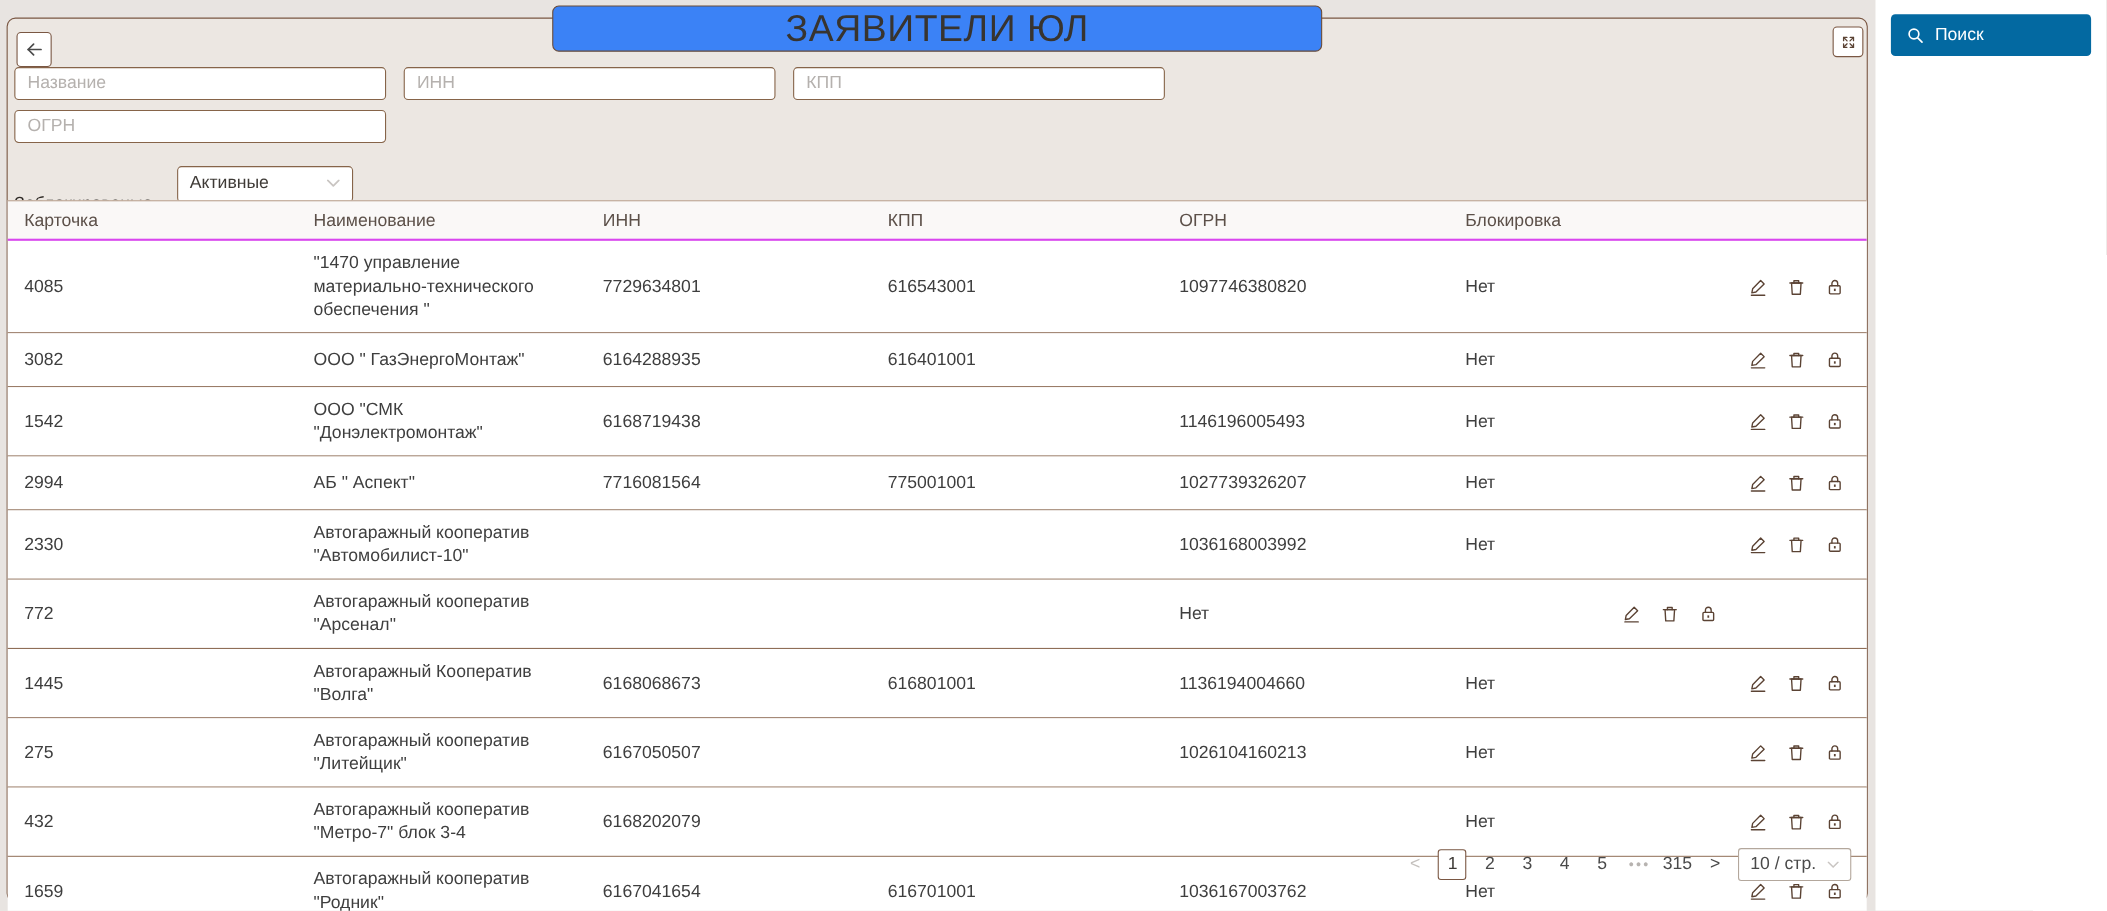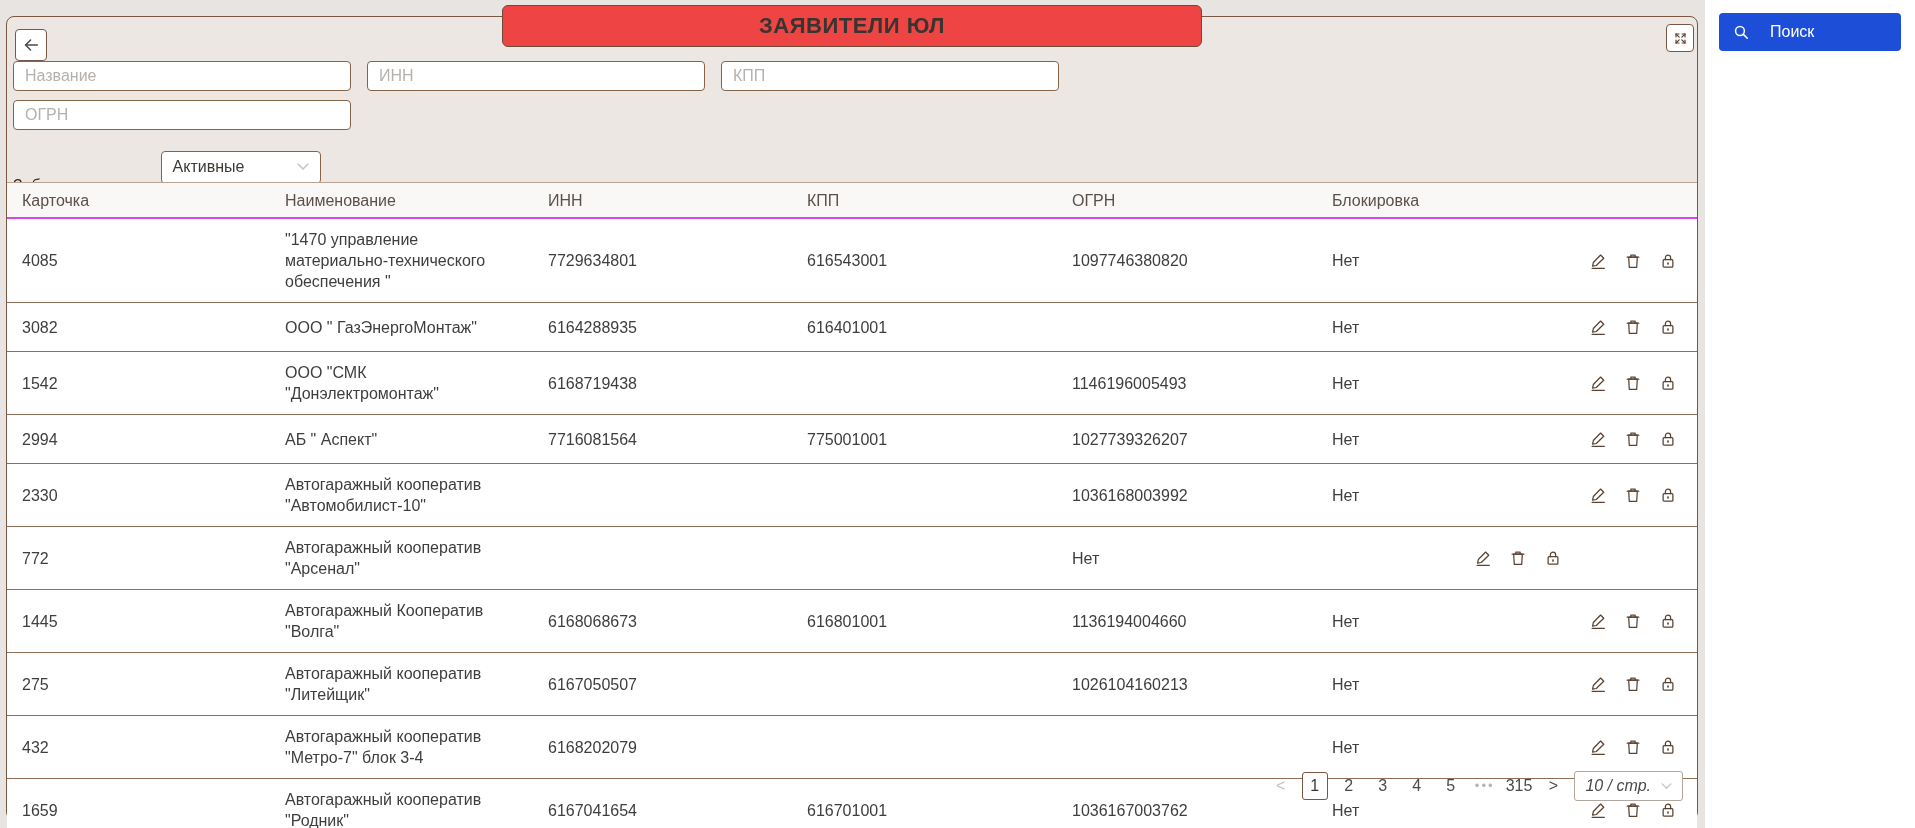--- a/index.html
+++ b/index.html
@@ -9,24 +9,24 @@
     font-family:"Liberation Sans",sans-serif;
   }
   
   .panel{
     position:absolute;left:6px;top:16px;width:1692px;height:804px;
     box-sizing:border-box;background:#ece7e2;
     border:1px solid #7a5743;border-radius:8px;
   }
   .title-box{
     position:absolute;left:50%;transform:translateX(-50%);top:-12px;
-    width:698px;height:40px;background:#ef4444;
+    width:698px;height:40px;background:#3b82f6;
     border:1px solid #6b4c39;border-radius:6px;z-index:3;
     display:flex;align-items:center;justify-content:center;
-    font-size:22px;font-weight:bold;color:#38342f;letter-spacing:.5px;
+    font-size:34px;font-weight:normal;color:#38342f;letter-spacing:.5px;
   }
   .btn-back{
     position:absolute;left:8px;top:12px;width:32px;height:32px;
     background:#fff;border:1px solid #7a5743;border-radius:4px;
     display:flex;align-items:center;justify-content:center;padding:0;cursor:pointer;
   }
   .btn-expand{
     position:absolute;right:3px;top:7px;width:28px;height:28px;
     background:#fff;border:1px solid #7a5743;border-radius:4px;
     display:flex;align-items:center;justify-content:center;padding:0;cursor:pointer;
@@ -78,28 +78,28 @@
   }
   .pg-items{display:flex;align-items:center;gap:8px;}
   .pg-item{min-width:26px;height:28px;line-height:28px;text-align:center;cursor:pointer;border-radius:3px;}
   .pg-item.active{border:1px solid #7a5743;background:#fff;line-height:26px;box-sizing:border-box;padding:0 7px;color:#3e3a36;}
   .pg-prev{color:#c4c0bd;cursor:default;}
   .pg-next{color:#4a4a4a;}
   .dots{color:#b7b3b0;letter-spacing:2px;font-size:13px;}
   .pg-size{
     height:30px;box-sizing:border-box;background:#fff;color:#4a4a4a;
     border:1px solid #b3a79c;border-radius:3px;
-    display:flex;align-items:center;gap:10px;padding:0 10px;cursor:pointer;font-style:italic;
+    display:flex;align-items:center;gap:10px;padding:0 10px;cursor:pointer;
   }
   
   .sidebar{position:absolute;left:1705px;top:0;width:210px;height:828px;background:#ffffff;}
   .search-bar{
     position:absolute;left:14px;top:13px;width:182px;height:38px;box-sizing:border-box;
-    background:#1d4ed8;border-radius:4px;color:#fff;font-size:16px;
-    display:flex;align-items:center;gap:20px;padding-left:14px;cursor:pointer;
+    background:#0369a1;border-radius:4px;color:#fff;font-size:16px;
+    display:flex;align-items:center;gap:9px;padding-left:14px;cursor:pointer;
   }
   svg{display:block;}
 </style>
 </head>
 <body>
 
 <div class="panel">
 
   <div class="title-box">ЗАЯВИТЕЛИ ЮЛ</div>
 

